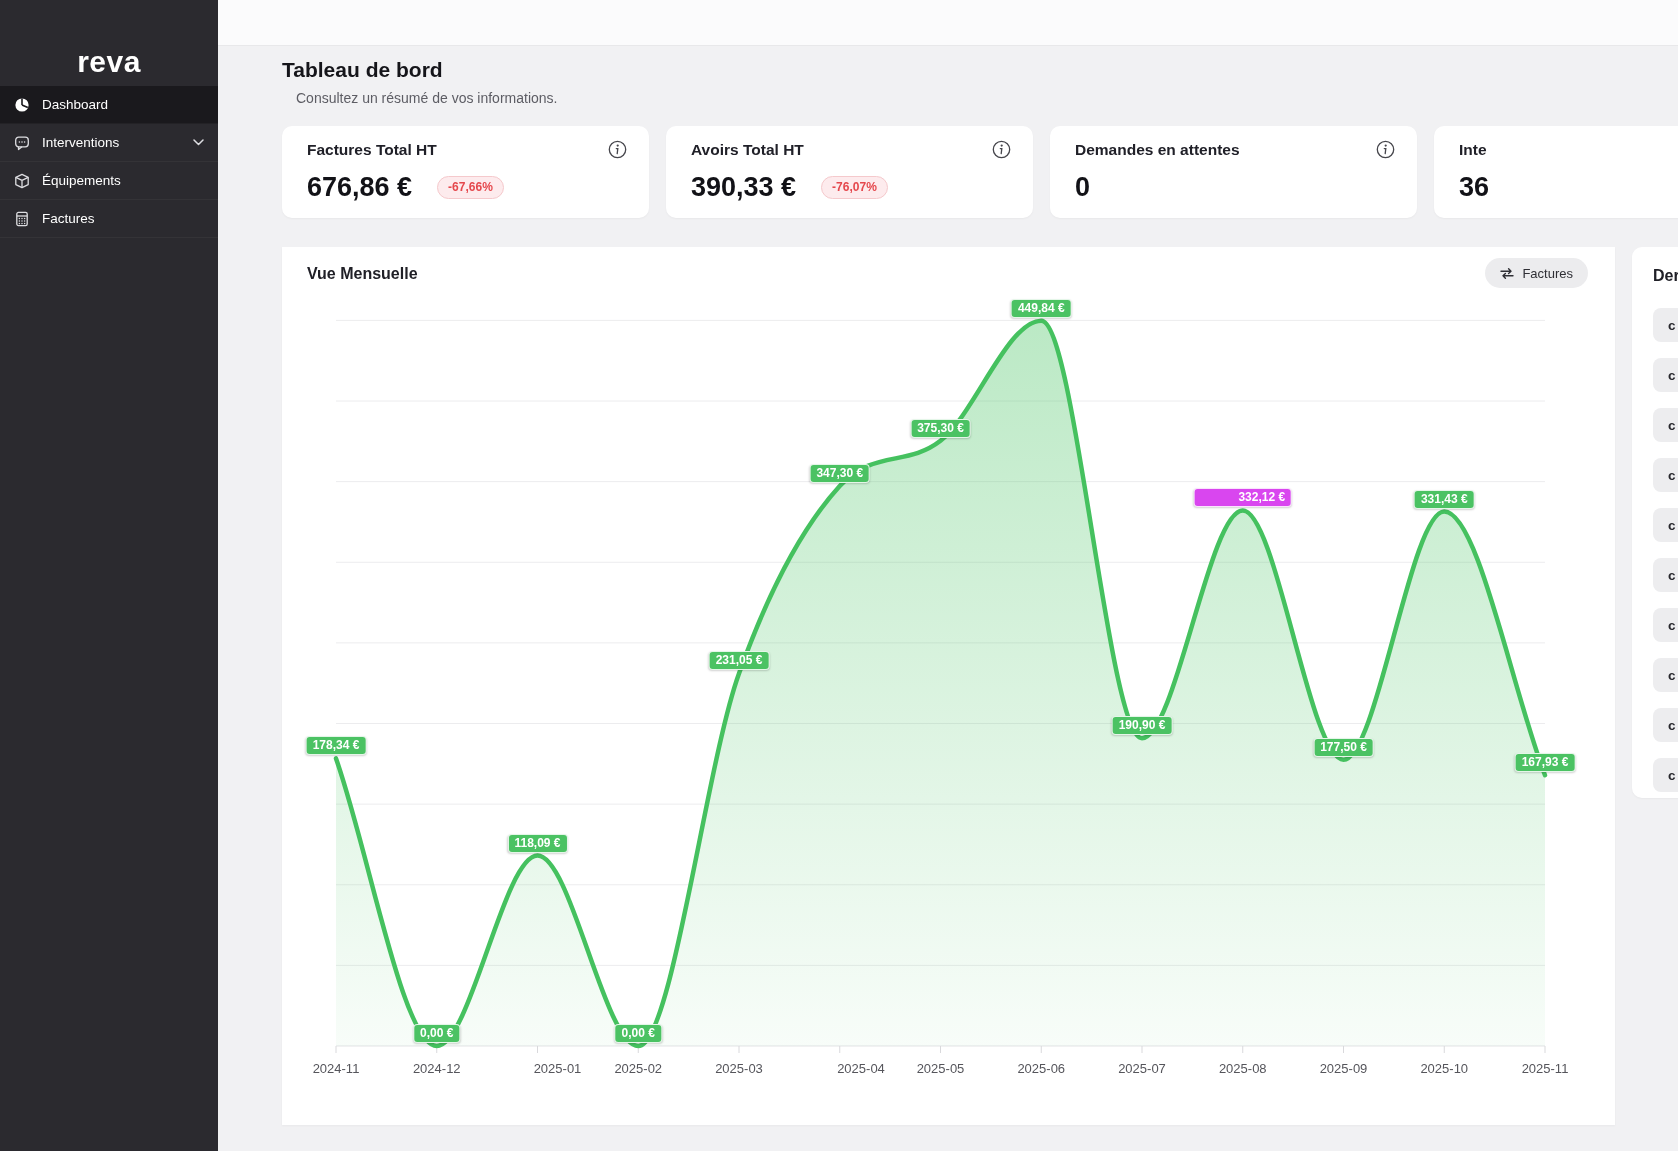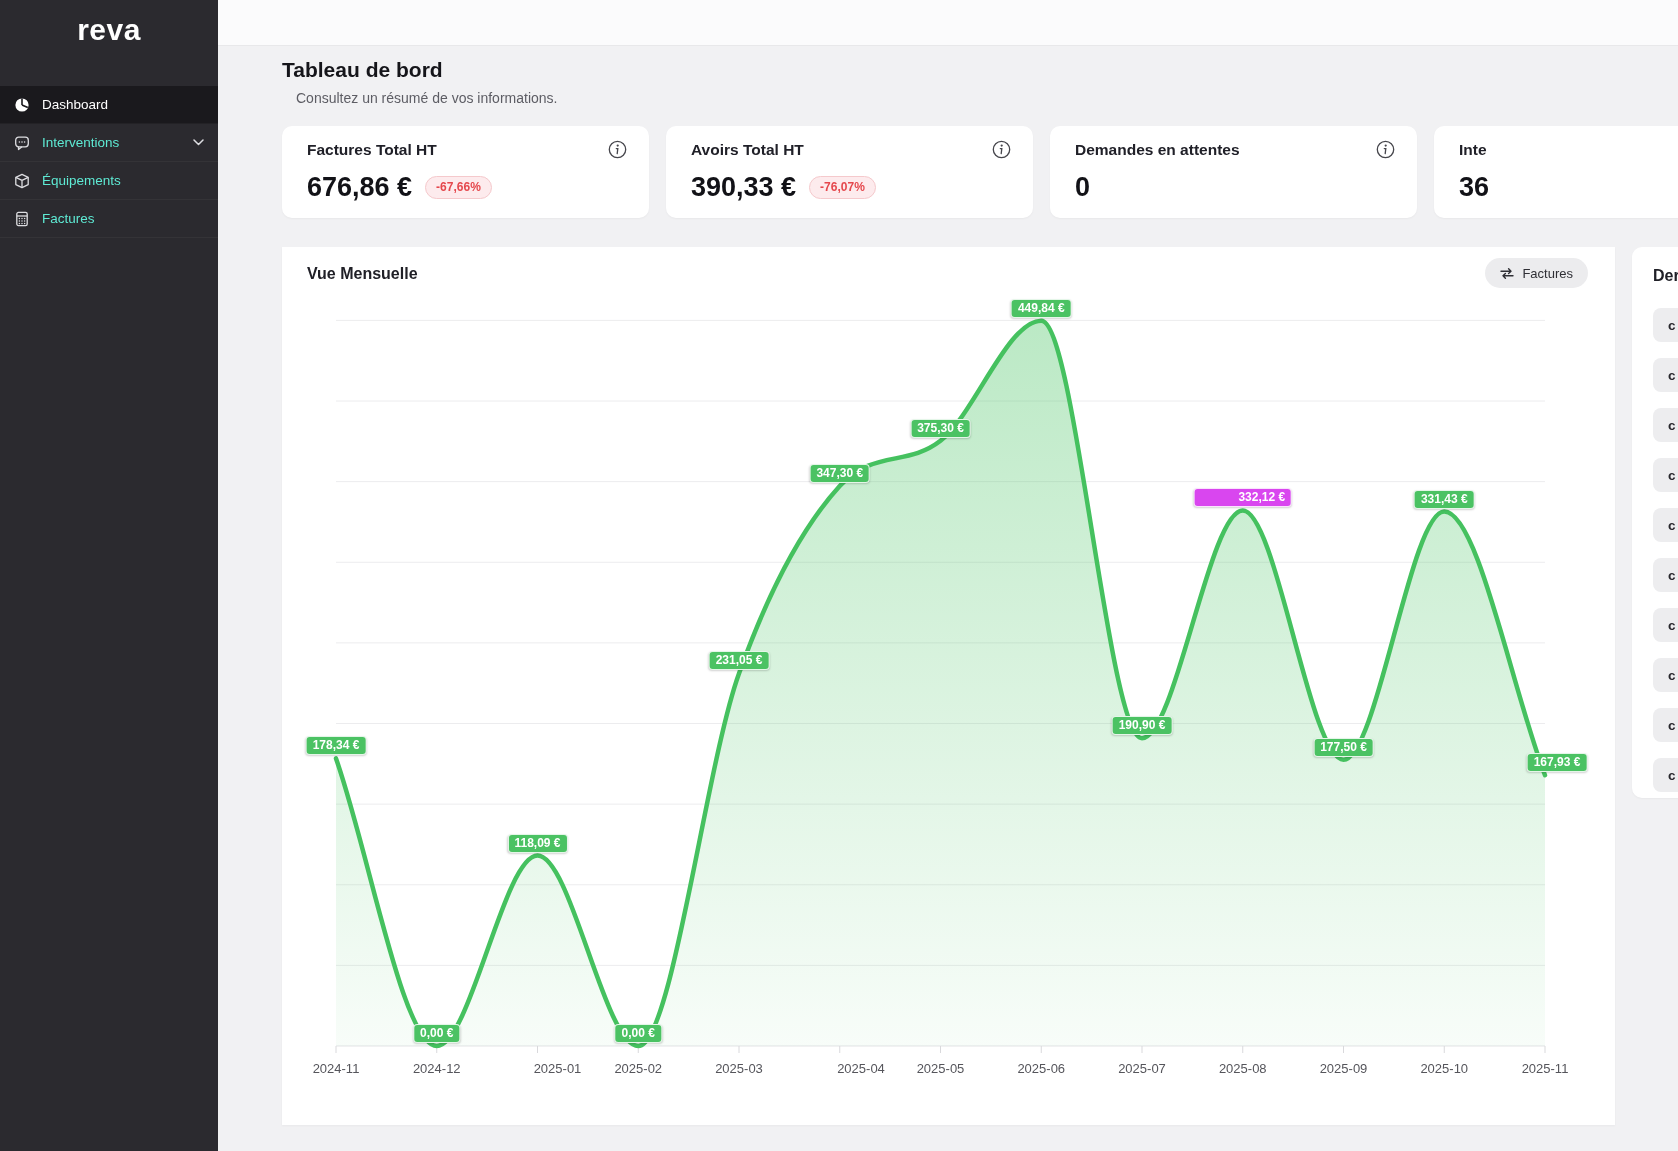--- a/index.html
+++ b/index.html
@@ -3,38 +3,38 @@
 <meta charset="utf-8">
 <style>
   * { margin:0; padding:0; box-sizing:border-box; }
   html,body { width:1678px; height:1151px; overflow:hidden; }
   body {
     position:relative; background:#f1f1f3;
     font-family:"Liberation Sans", sans-serif; color:#1b1b20;
   }
   
   .sidebar { position:absolute; left:0; top:0; width:218px; height:1151px; background:#2b2a2f; z-index:5; }
-  .logo { text-align:center; padding-top:13px; font-size:30px; font-weight:800; color:#ffffff; letter-spacing:.5px; }
+  .logo { text-align:center; padding-top:13px; font-size:30px; font-weight:800; color:#ffffff; letter-spacing:.5px;margin-top:32px; }
   .nav { position:absolute; left:0; top:86px; width:100%; }
   .nav-item { height:38px; display:flex; align-items:center; padding:0 14px; cursor:pointer;
-              color:#5eead4; font-size:13.5px; border-bottom:1px solid rgba(255,255,255,.045); }
+              color:#ffffff; font-size:13.5px; border-bottom:1px solid rgba(255,255,255,.045); }
   .nav-item.active { background:#1a191d; color:#ffffff; }
   .nav-icon { width:16px; height:16px; margin-right:12px; flex:none; }
   .nav-label { white-space:nowrap; }
   .nav-chevron { margin-left:auto; width:11px; height:7px; }
   
   .header-bar { position:absolute; left:218px; top:0; width:1460px; height:46px; background:#fbfbfc; border-bottom:1px solid #e8e8ea; }
   
   .page-title { position:absolute; left:282px; top:58px; font-size:21px; font-weight:800; color:#15151a; }
   .page-subtitle { position:absolute; left:296px; top:90px; font-size:14px; color:#5d5d64; }
   
   .cards-row { position:absolute; left:282px; top:126px; display:flex; gap:17px; }
   .stat-card { position:relative; flex:none; width:367px; height:92px; background:#fff; border-radius:10px; box-shadow:0 1px 2px rgba(20,20,30,.04); }
   .stat-label { position:absolute; left:25px; top:15px; font-size:15.5px; font-weight:700; color:#202028; white-space:nowrap; }
-  .stat-value-row { position:absolute; left:25px; top:46px; display:flex; align-items:center; gap:13px; }
+  .stat-value-row { position:absolute; left:25px; top:46px; display:flex; align-items:center; gap:25px; }
   .stat-value { font-size:27px; font-weight:700; color:#121217; white-space:nowrap; }
   .badge { font-size:12px; font-weight:700; color:#e5484d; background:#fdebed; border:1px solid #f5c9cc; border-radius:999px; padding:3px 10px 4px; white-space:nowrap; }
   .info-btn { position:absolute; right:22px; top:14px; width:19px; height:19px; cursor:pointer; }
   
   .chart-card { position:absolute; left:282px; top:247px; width:1333px; height:878px; background:#fff; border-radius:0; box-shadow:0 1px 2px rgba(20,20,30,.04); }
   .chart-title { position:absolute; left:25px; top:18px; font-size:16px; font-weight:700; color:#202027; }
   .factures-btn { position:absolute; right:27px; top:11px; height:30px; display:flex; align-items:center; gap:8px;
                   background:#ececee; border:none; border-radius:15px; padding:0 15px; cursor:pointer;
                   font-family:inherit; font-size:13px; color:#2f2f35; }
   .chart-area { position:absolute; left:0; top:0; width:1333px; height:878px; }
@@ -204,21 +204,21 @@
       <div class="pill" style="left: 255.5px; top: 586.586px; background: rgb(75, 194, 99);">118,09 €</div>
       <div class="pill" style="left: 356.25px; top: 777px; background: rgb(75, 194, 99);">0,00 €</div>
       <div class="pill" style="left: 457px; top: 404.445px; background: rgb(75, 194, 99);">231,05 €</div>
       <div class="pill" style="left: 557.75px; top: 216.998px; background: rgb(75, 194, 99);">347,30 €</div>
       <div class="pill" style="left: 658.5px; top: 171.85px; background: rgb(75, 194, 99);">375,30 €</div>
       <div class="pill" style="left: 759.25px; top: 51.658px; background: rgb(75, 194, 99);">449,84 €</div>
       <div class="pill" style="left: 860px; top: 469.184px; background: rgb(75, 194, 99);">190,90 €</div>
       <div class="pill" style="left: 960.75px; top: 241.475px; background: #d946ef; padding-left: 44px;">332,12 €</div>
       <div class="pill" style="left: 1061.5px; top: 490.791px; background: rgb(75, 194, 99);">177,50 €</div>
       <div class="pill" style="left: 1162.25px; top: 242.588px; background: rgb(75, 194, 99);">331,43 €</div>
-      <div class="pill" style="left: 1263px; top: 506.222px; background: rgb(75, 194, 99); margin-left: 12px;">167,93 €</div>
+      <div class="pill" style="left: 1263px; top: 506.222px; background: rgb(75, 194, 99);">167,93 €</div>
       <div class="xlabel" style="left: 54px; top: 814px;">2024-11</div>
       <div class="xlabel" style="left: 154.75px; top: 814px;">2024-12</div>
       <div class="xlabel" style="left: 255.5px; top: 814px; margin-left: 20px;">2025-01</div>
       <div class="xlabel" style="left: 356.25px; top: 814px;">2025-02</div>
       <div class="xlabel" style="left: 457px; top: 814px;">2025-03</div>
       <div class="xlabel" style="left: 579px; top: 814px; text-align: center;">2025-04</div>
       <div class="xlabel" style="left: 658.5px; top: 814px;">2025-05</div>
       <div class="xlabel" style="left: 759.25px; top: 814px;">2025-06</div>
       <div class="xlabel" style="left: 860px; top: 814px;">2025-07</div>
       <div class="xlabel" style="left: 960.75px; top: 814px; text-align: right;">2025-08</div>

